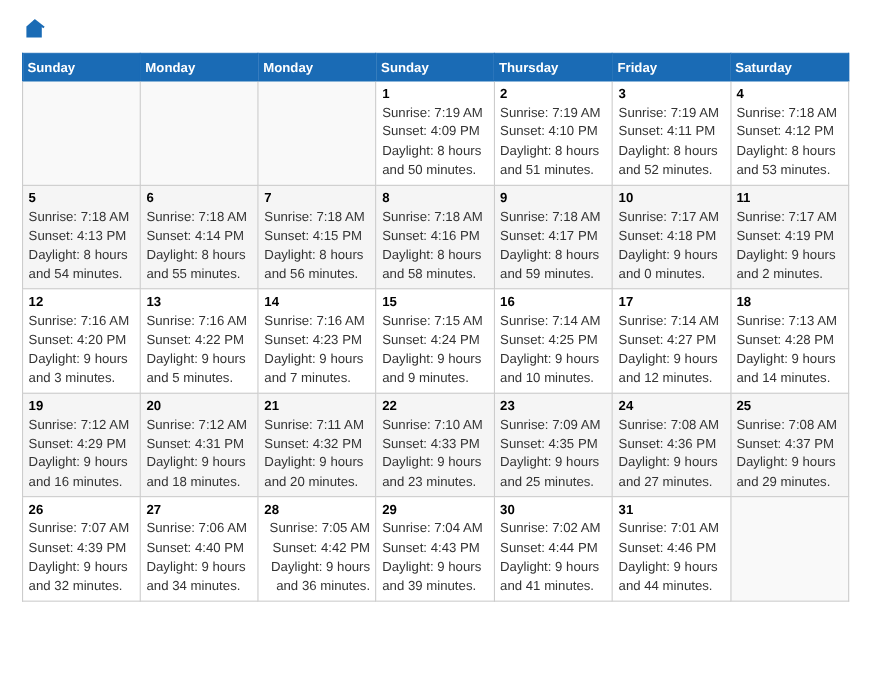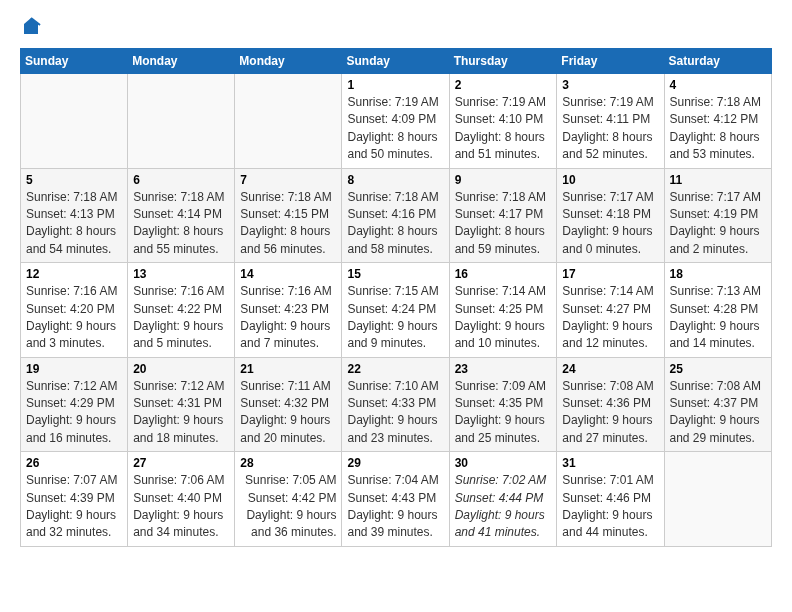--- a/index.html
+++ b/index.html
@@ -342,21 +342,21 @@
           </td>
           <td>
             <span class="day-number">29</span>
             <div class="day-info" style="white-space: pre-line;">Sunrise: 7:04 AM
 Sunset: 4:43 PM
 Daylight: 9 hours
 and 39 minutes.</div>
           </td>
           <td>
             <span class="day-number">30</span>
-            <div class="day-info" style="white-space: pre-line; font-style: italic;">Sunrise: 7:02 AM
+            <div class="day-info" style="white-space: pre-line;">Sunrise: 7:02 AM
 Sunset: 4:44 PM
 Daylight: 9 hours
 and 41 minutes.</div>
           </td>
           <td>
             <span class="day-number">31</span>
             <div class="day-info" style="white-space: pre-line;">Sunrise: 7:01 AM
 Sunset: 4:46 PM
 Daylight: 9 hours
 and 44 minutes.</div>

